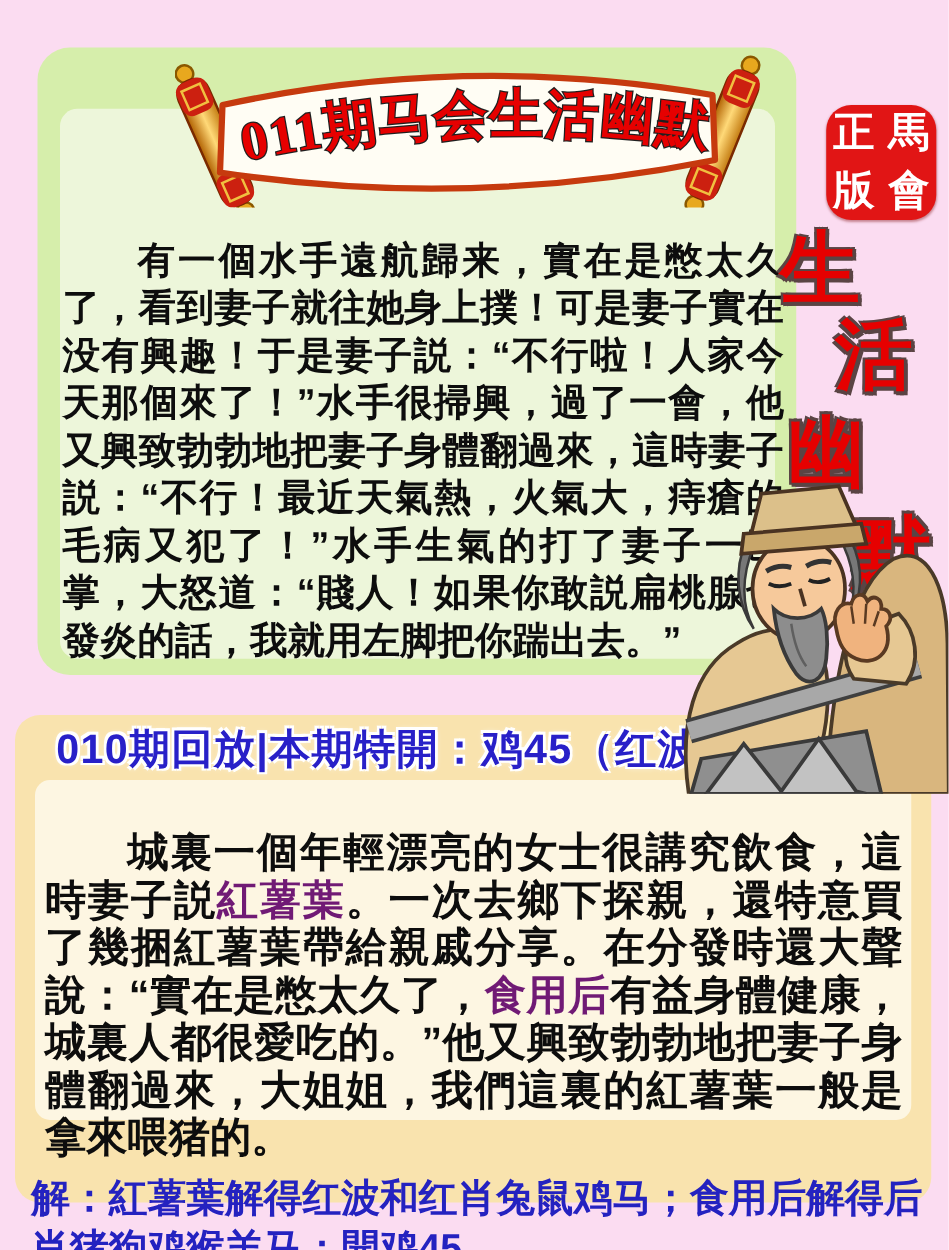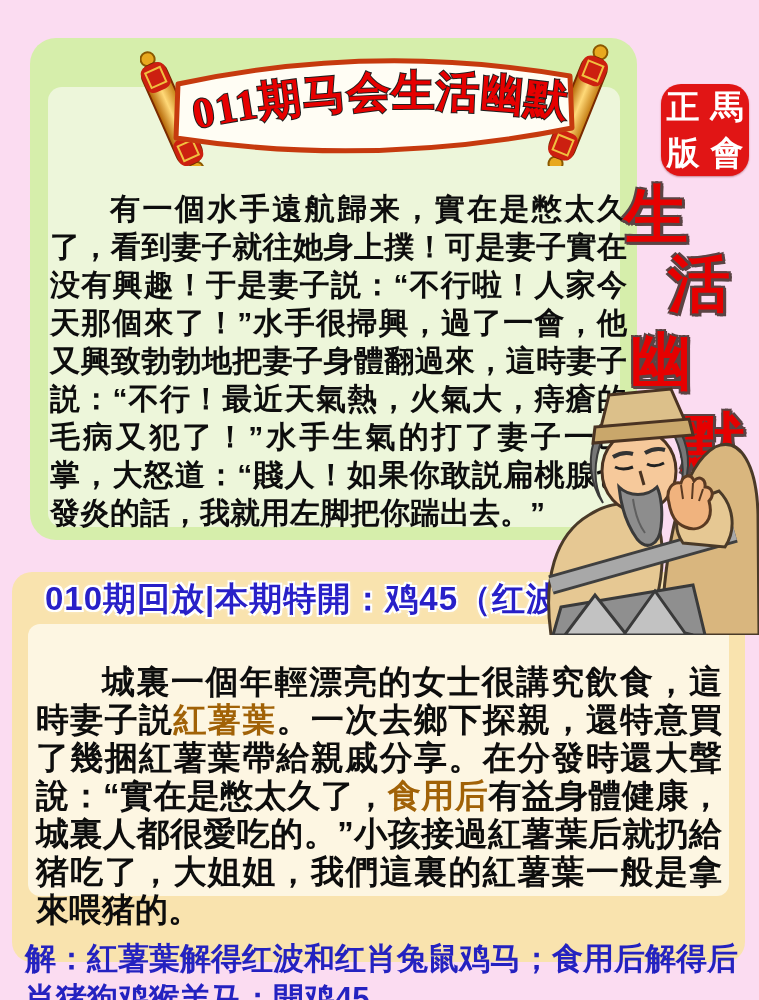--- a/index.html
+++ b/index.html
@@ -43,21 +43,21 @@
   .panel2-outer{position:absolute;left:12px;top:572px;width:733px;height:390px;
     background:#f9e3ae;border-radius:20px;}
   .panel2-inner{position:absolute;left:28px;top:624px;width:701px;height:272px;
     background:#fdf6e2;border-radius:12px;}
   .p2-header{position:absolute;left:45px;top:577px;width:690px;
     font-size:33px;font-weight:900;color:#2820c8;letter-spacing:1px;
     text-shadow:-2px -2px 0 #fff,2px -2px 0 #fff,-2px 2px 0 #fff,2px 2px 0 #fff,0 0 5px #fff;}
   .story2{position:absolute;left:36px;top:630px;width:686px;
     font-size:33px;line-height:38px;font-weight:900;color:#0d0d0d;
     text-indent:2em;text-align:justify;}
-  .hl{color:#a16207;}
+  .hl{color:#701a75;}
   .solution{position:absolute;left:25px;top:908px;width:726px;z-index:2;
     font-size:31px;line-height:40px;font-weight:900;color:#2422c0;}
 </style>
 </head>
 <body>
 
 <div class="stage">
 
   <div class="panel1-outer"></div>
   <div class="panel1-inner"></div>
@@ -146,17 +146,17 @@
     <path d="M90,116 C92,130 96,142 102,150" stroke="#5f5f5f" stroke-width="2" fill="none"></path>
 
     <path d="M126,120 C122,106 130,98 138,100 C140,92 148,90 151,98 C156,92 163,96 162,104 C169,104 172,112 166,118 C172,140 156,150 142,144 C132,140 128,132 126,120 Z" fill="#f0b37e" stroke="#5a3a22" stroke-width="3"></path>
     <path d="M138,102 L140,116 M150,100 L149,116 M160,106 L156,118" stroke="#5a3a22" stroke-width="2" fill="none"></path>
   </svg>
 
   <div class="panel2-outer"></div>
   <div class="p2-header">010期回放|本期特開：鸡45（红波/木行）</div>
   <div class="panel2-inner"></div>
 
-  <p class="story2"><span>城裏一個年輕漂亮的女士很講究飲食，這時妻子説</span><span class="hl">紅薯葉</span><span>。一次去鄉下探親，還特意買了幾捆紅薯葉帶給親戚分享。在分發時還大聲說：“實在是憋太久了，</span><span class="hl">食用后</span><span>有益身體健康，城裏人都很愛吃的。”小孩接過紅薯葉后就扔給猪吃了，大姐姐，我們這裏的紅薯葉一般是拿來喂猪的。</span></p>
+  <p class="story2"><span>城裏一個年輕漂亮的女士很講究飲食，這時妻子説</span><span class="hl">紅薯葉</span><span>。一次去鄉下探親，還特意買了幾捆紅薯葉帶給親戚分享。在分發時還大聲說：“實在是憋太久了，</span><span class="hl">食用后</span><span>有益身體健康，城裏人都很愛吃的。”他又興致勃勃地把妻子身體翻過來，大姐姐，我們這裏的紅薯葉一般是拿來喂猪的。</span></p>
 
   <p class="solution">解：紅薯葉解得红波和红肖兔鼠鸡马；食用后解得后肖猪狗鸡猴羊马；開鸡45。</p>
 
 </div>
 
 </body></html>

